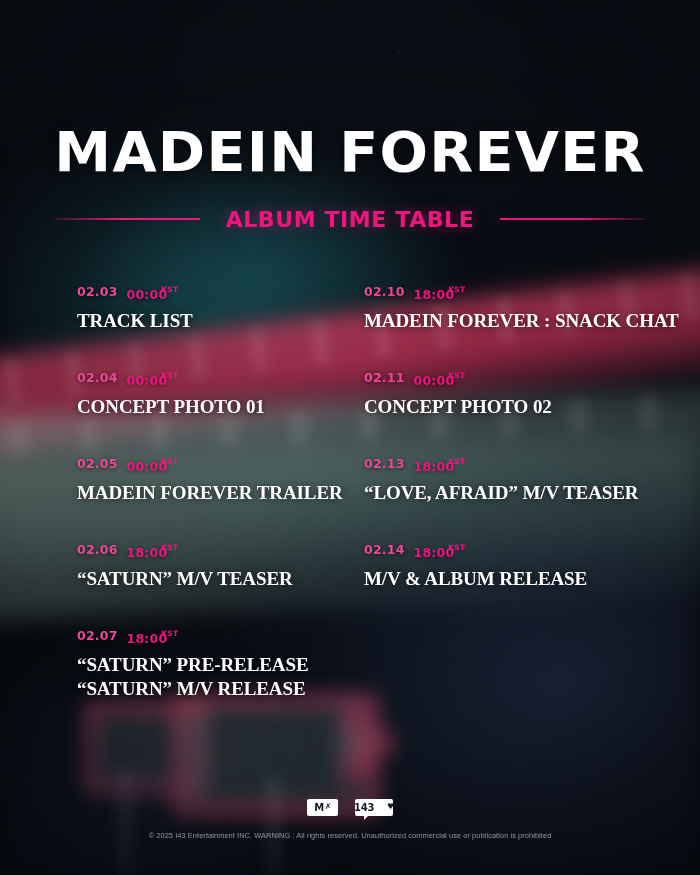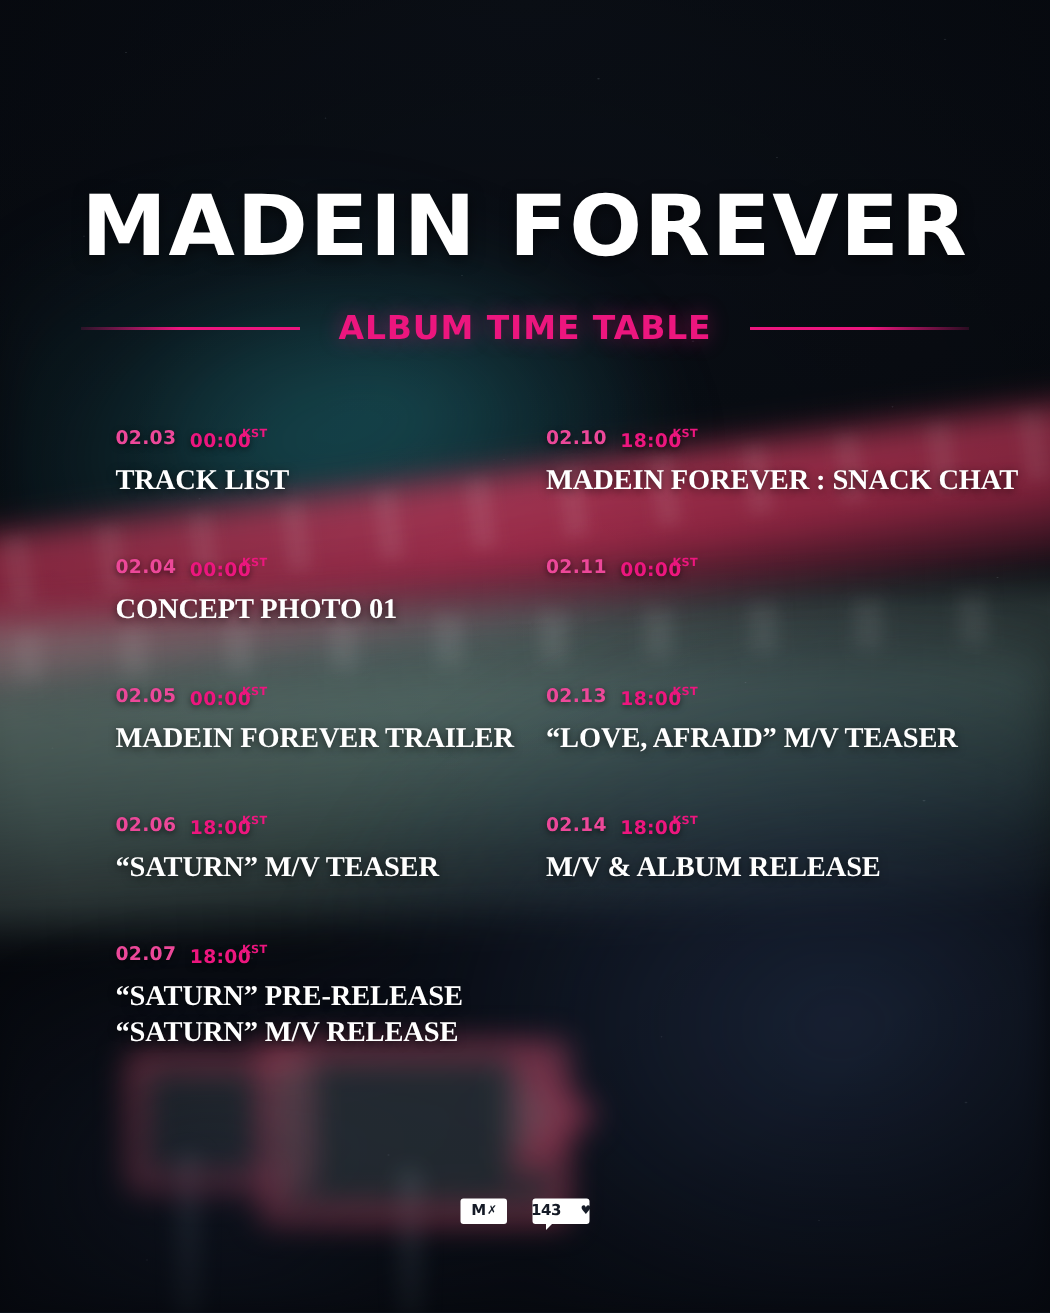--- a/index.html
+++ b/index.html
@@ -490,20 +490,21 @@
               <span class="entry-date">02.10</span>
               <span><span class="entry-time">18:00</span><sup class="entry-tz">KST</sup></span>
             </div>
             <div class="entry-title">MADEIN FOREVER : SNACK CHAT</div>
           </div>
           <div class="entry" style="top: 86px;">
             <div class="entry-meta">
               <span class="entry-date">02.11</span>
               <span><span class="entry-time">00:00</span><sup class="entry-tz">KST</sup></span>
             </div>
+            <div class="entry-title">CONCEPT PHOTO 02</div>
           </div>
           <div class="entry" style="top: 172px;">
             <div class="entry-meta">
               <span class="entry-date">02.13</span>
               <span><span class="entry-time">18:00</span><sup class="entry-tz">KST</sup></span>
             </div>
             <div class="entry-title">“LOVE, AFRAID” M/V TEASER</div>
           </div>
           <div class="entry" style="top: 258px;">
             <div class="entry-meta">
@@ -519,15 +520,16 @@
       <div class="logo-mx">
         <span>M</span>
           <span class="heart-glyph">✗</span>
       </div>
       <div class="logo-143">
         <span>143</span>
           <span class="heart-glyph">♥</span>
       </div>
     </div>
 
+    <div class="copyright">© 2025 I43 Entertainment INC. WARNING : All rights reserved. Unauthorized commercial use or publication is prohibited</div>
 
   </div>
 </div>
 
 </body></html>

